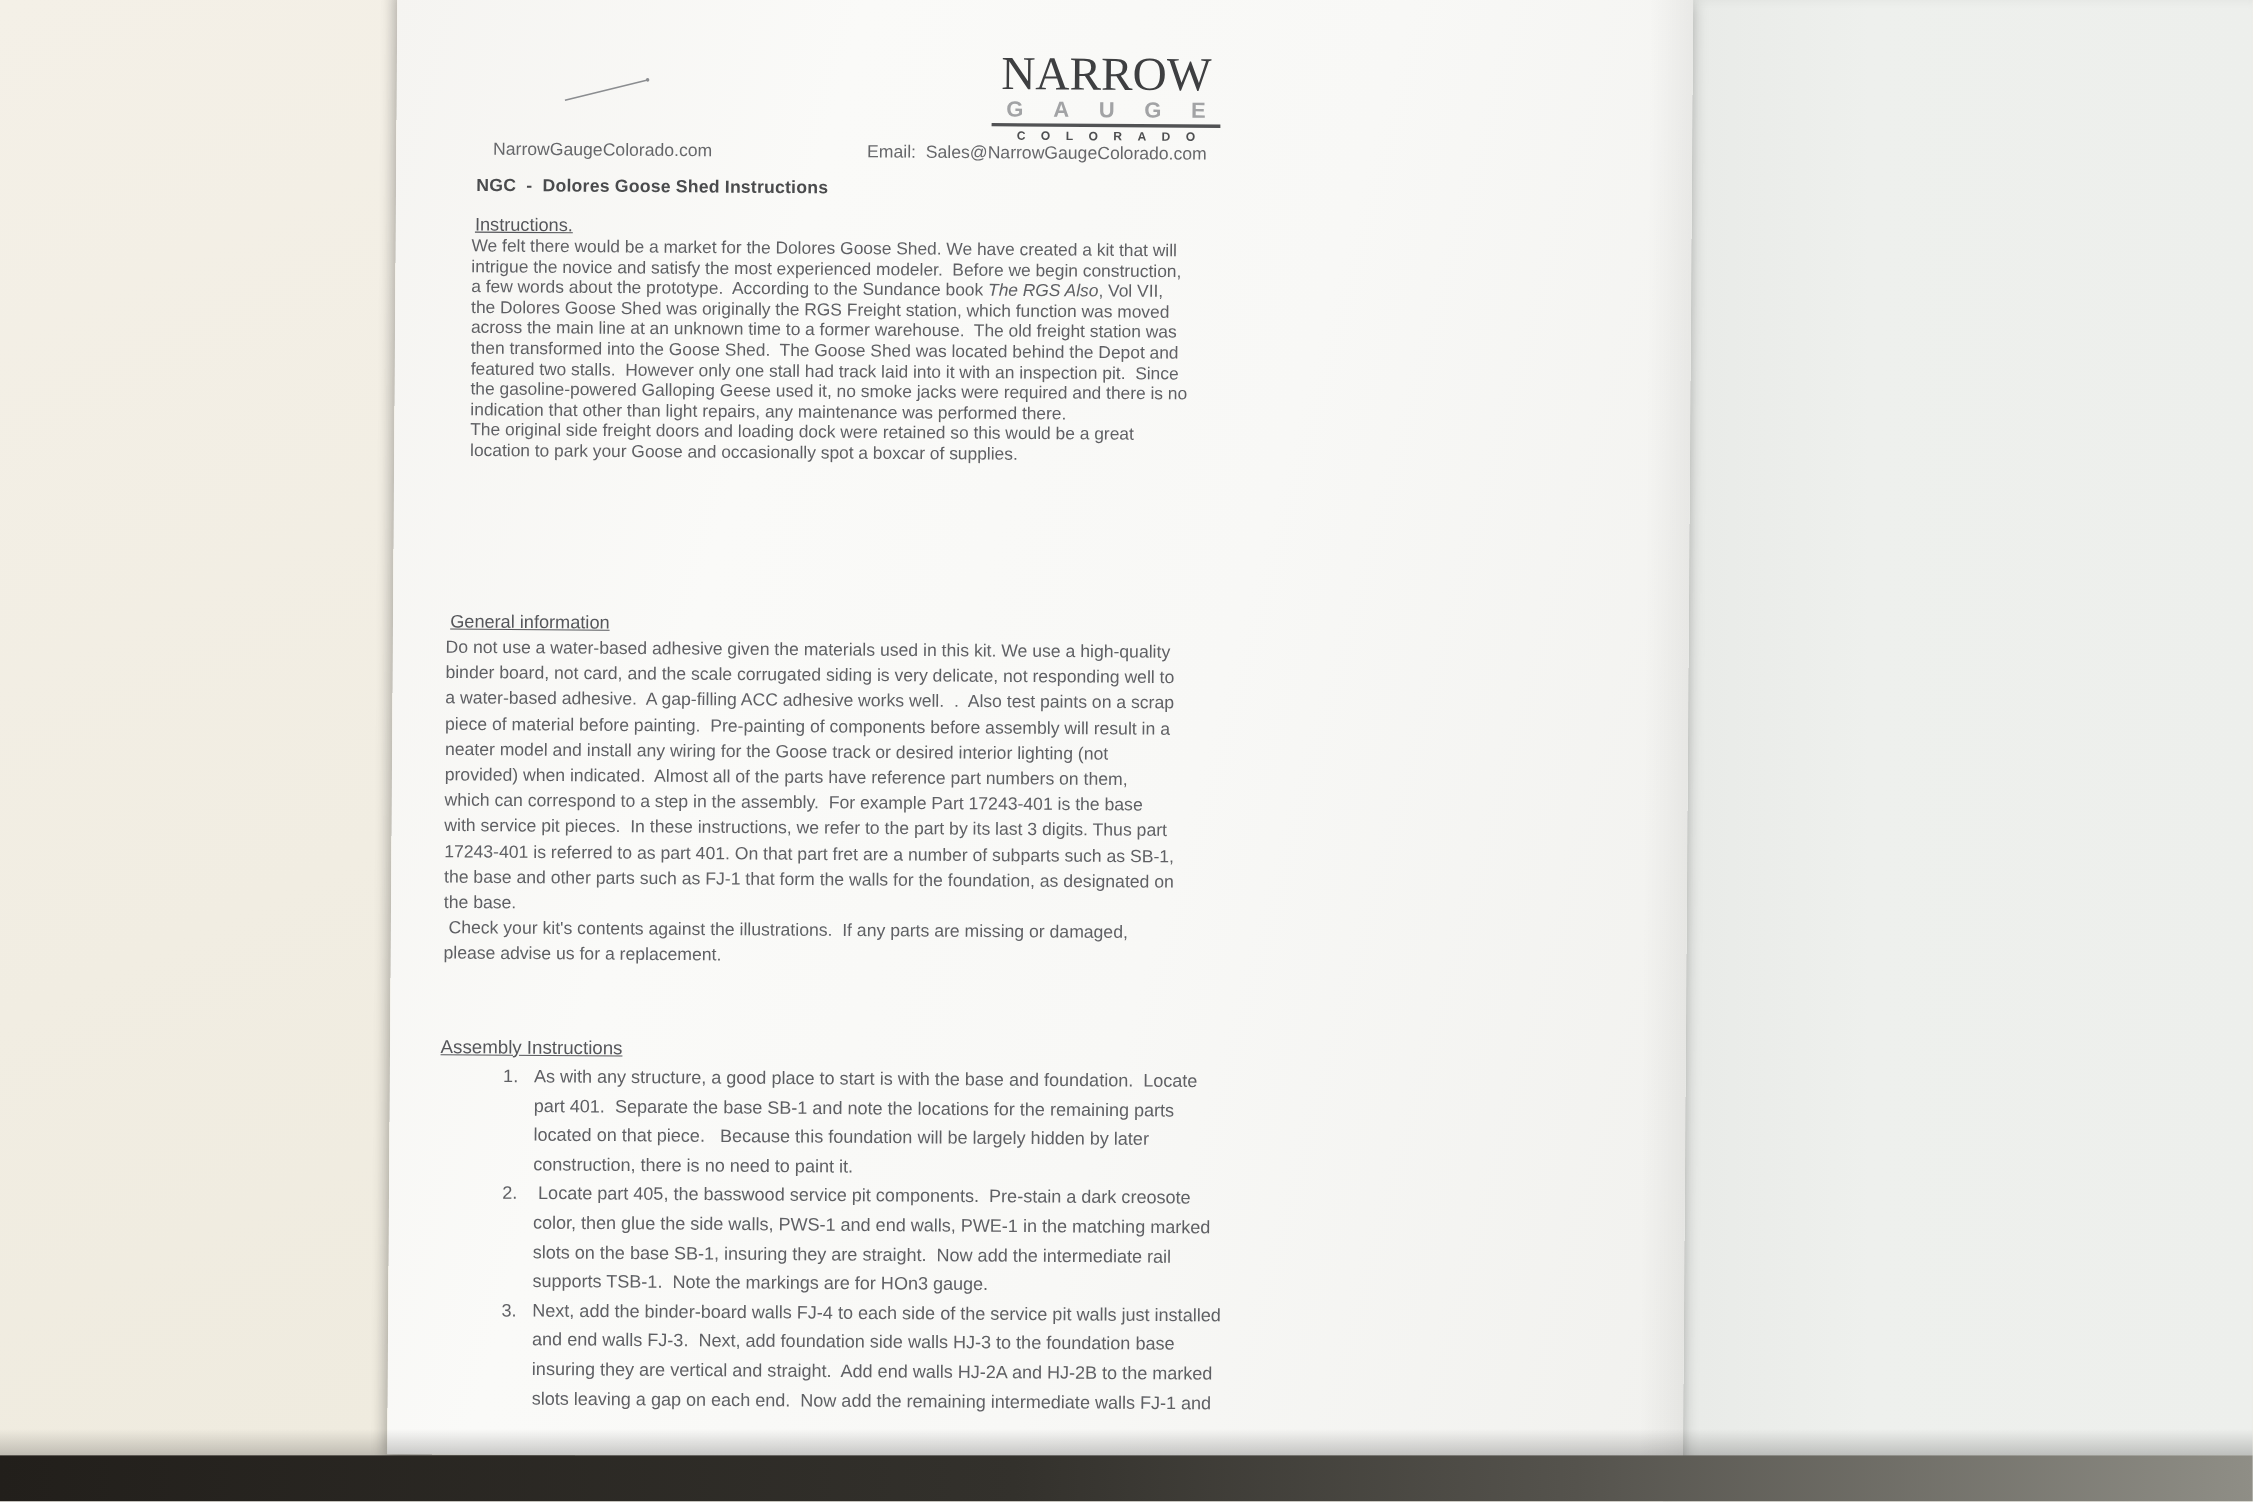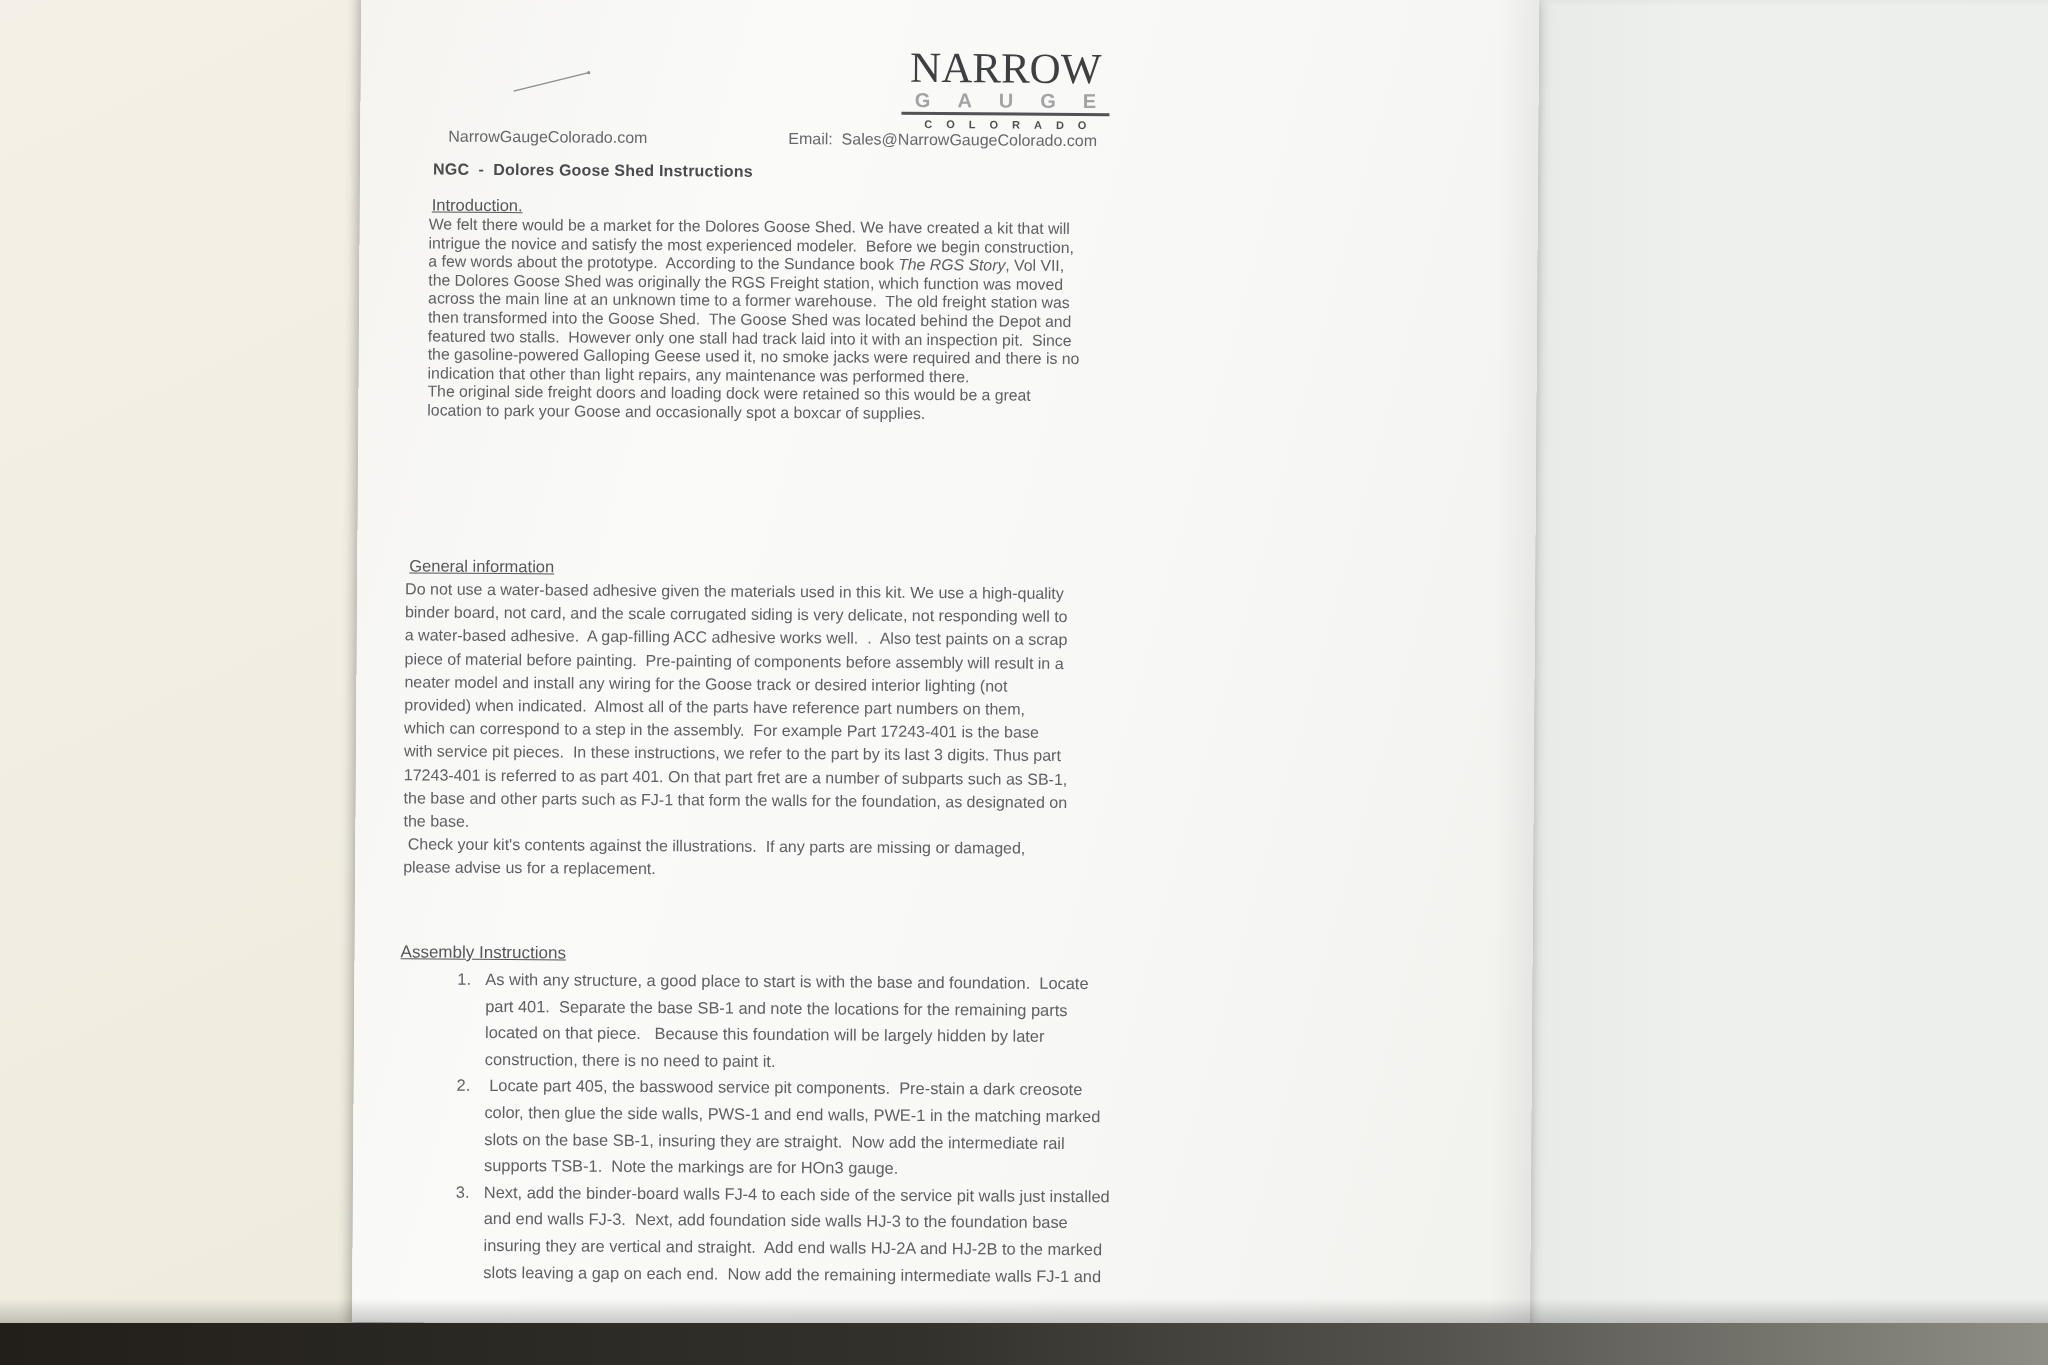--- a/index.html
+++ b/index.html
@@ -82,25 +82,25 @@
     <div class="brand-colorado">COLORADO</div>
   </div>
 
   <div class="hdr-row">
     <span class="website">NarrowGaugeColorado.com</span>
     <span class="email">Email:  Sales@NarrowGaugeColorado.com</span>
   </div>
 
   <div class="doc-title">NGC  -  Dolores Goose Shed Instructions</div>
 
-  <div class="intro-heading sec-heading">Introduction.</div>
+  <div class="intro-heading sec-heading">Instructions.</div>
   <div class="intro-body">
     <div class="line">We felt there would be a market for the Dolores Goose Shed. We have created a kit that will</div>
     <div class="line">intrigue the novice and satisfy the most experienced modeler.  Before we begin construction,</div>
-    <div class="line"><span>a few words about the prototype.  According to the Sundance book </span><span class="em">The RGS Story</span><span>, Vol VII,</span></div>
+    <div class="line"><span>a few words about the prototype.  According to the Sundance book </span><span class="em">The RGS Also</span><span>, Vol VII,</span></div>
     <div class="line">the Dolores Goose Shed was originally the RGS Freight station, which function was moved</div>
     <div class="line">across the main line at an unknown time to a former warehouse.  The old freight station was</div>
     <div class="line">then transformed into the Goose Shed.  The Goose Shed was located behind the Depot and</div>
     <div class="line">featured two stalls.  However only one stall had track laid into it with an inspection pit.  Since</div>
     <div class="line">the gasoline-powered Galloping Geese used it, no smoke jacks were required and there is no</div>
     <div class="line">indication that other than light repairs, any maintenance was performed there.</div>
     <div class="line">The original side freight doors and loading dock were retained so this would be a great</div>
     <div class="line">location to park your Goose and occasionally spot a boxcar of supplies.</div>
   </div>
 

